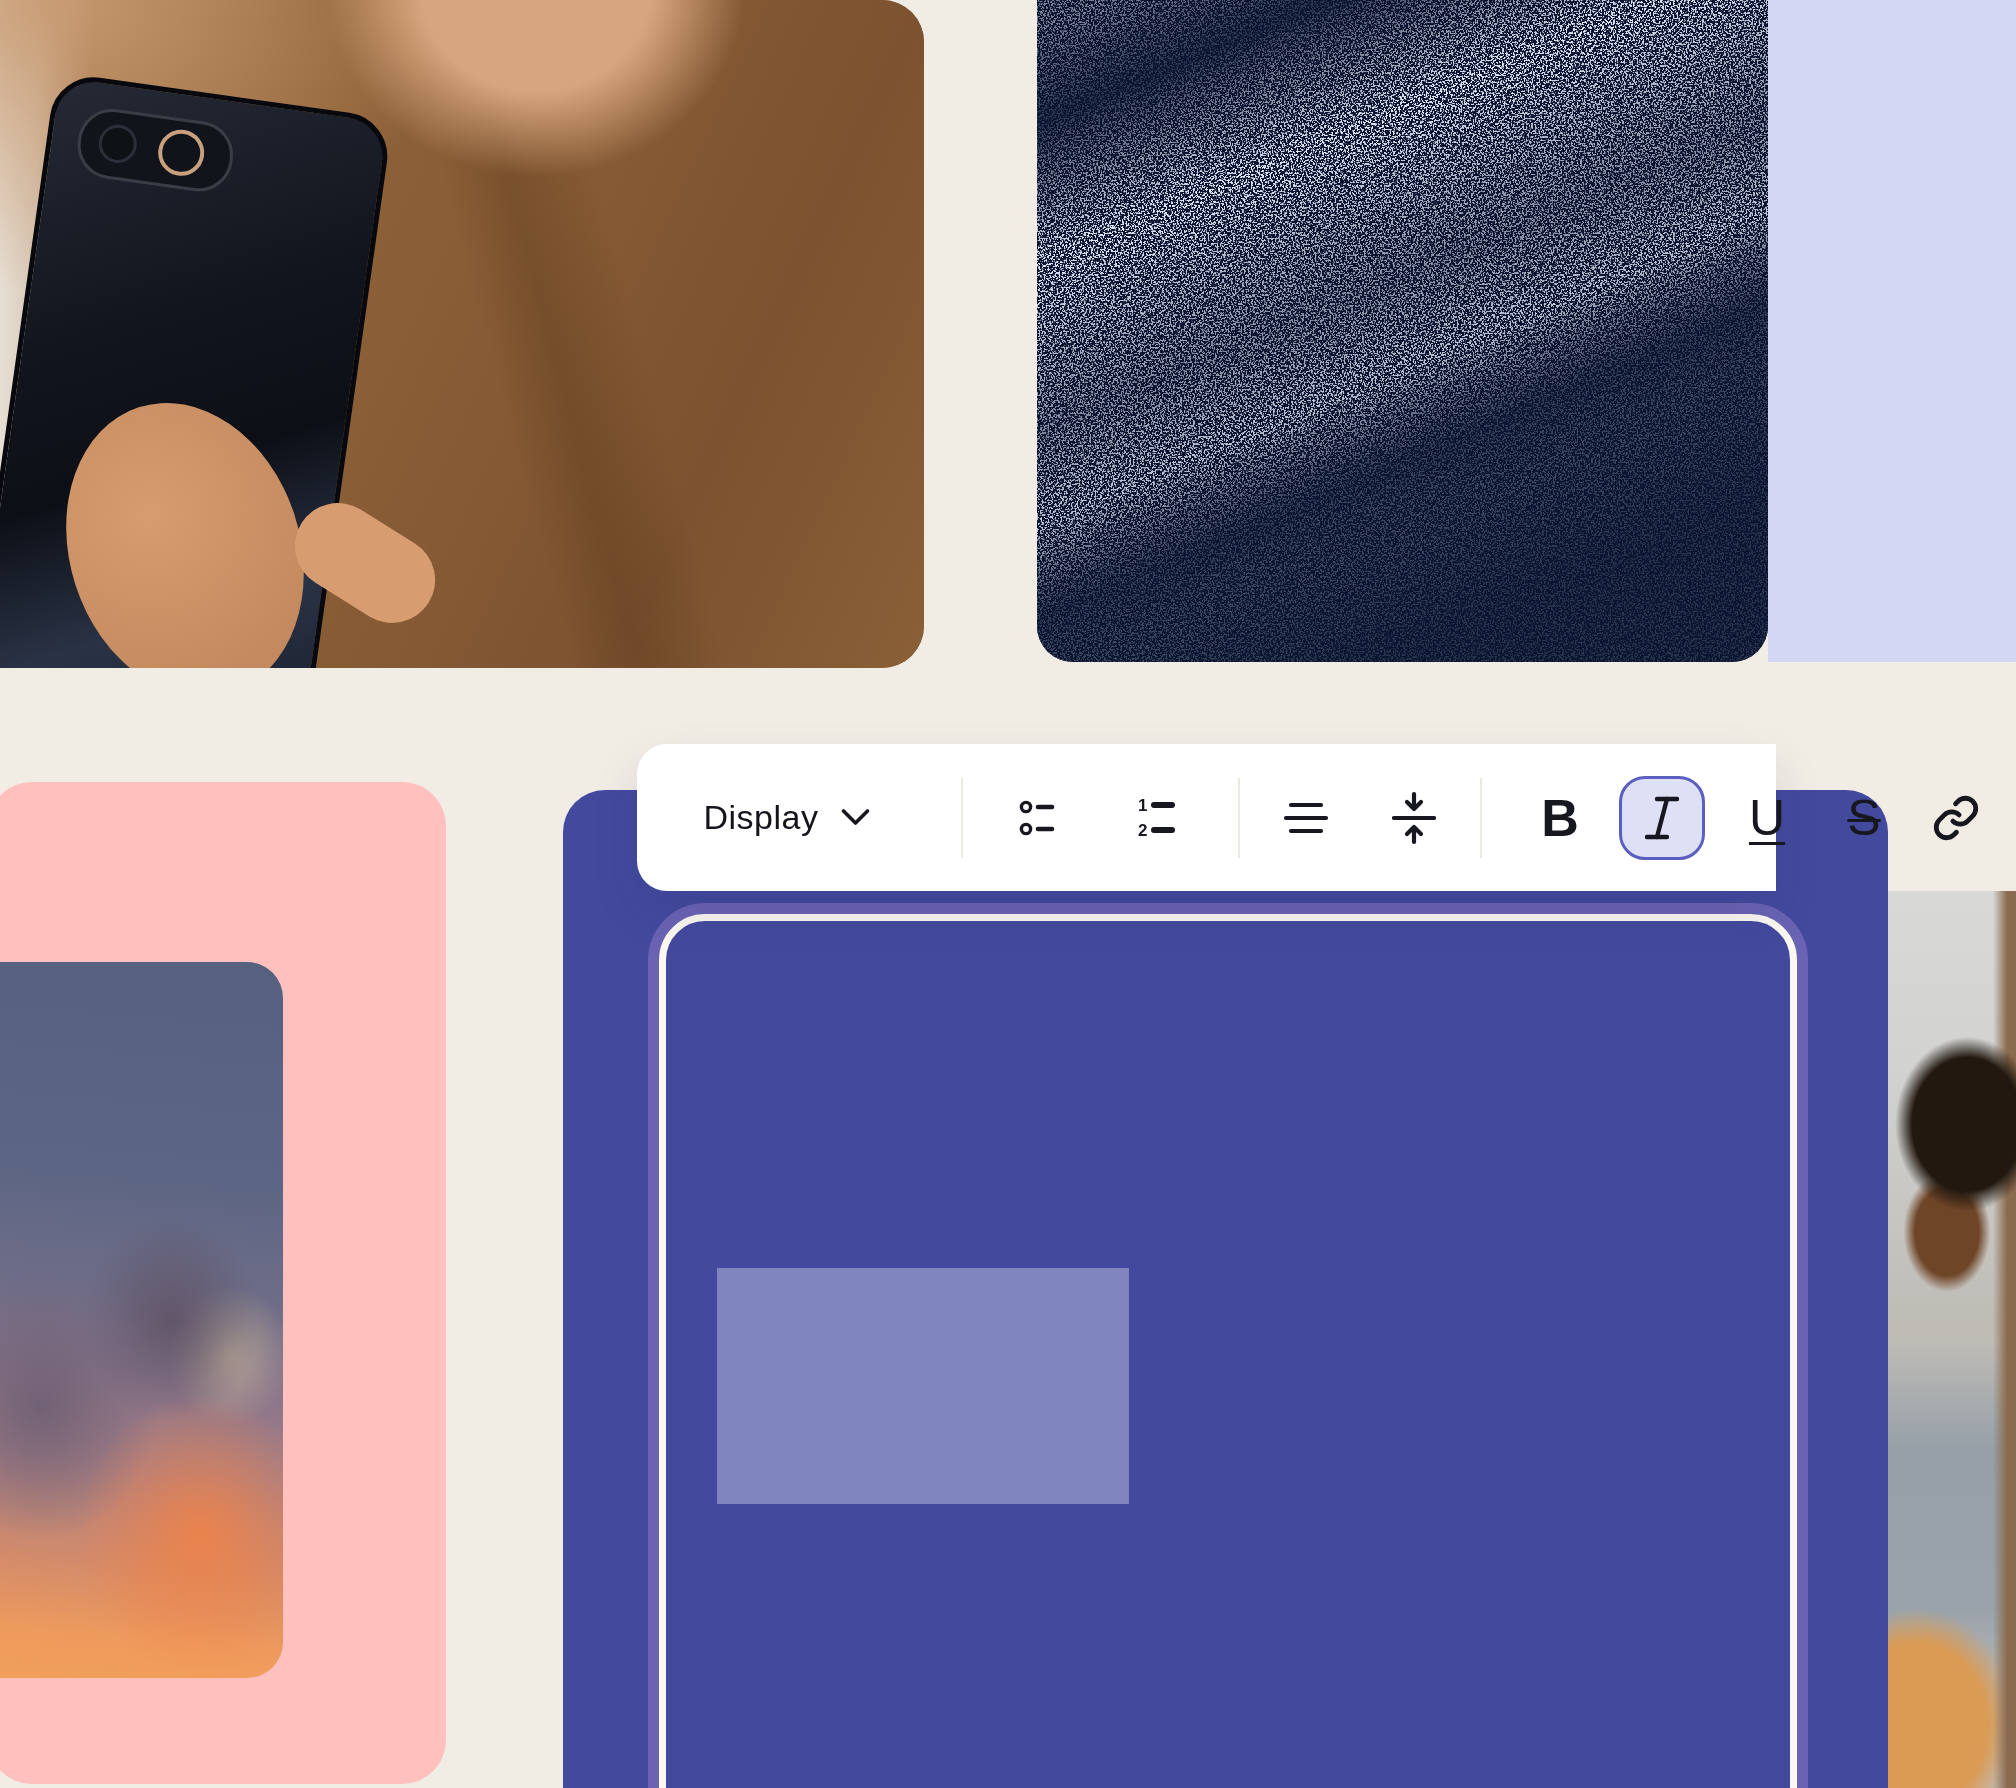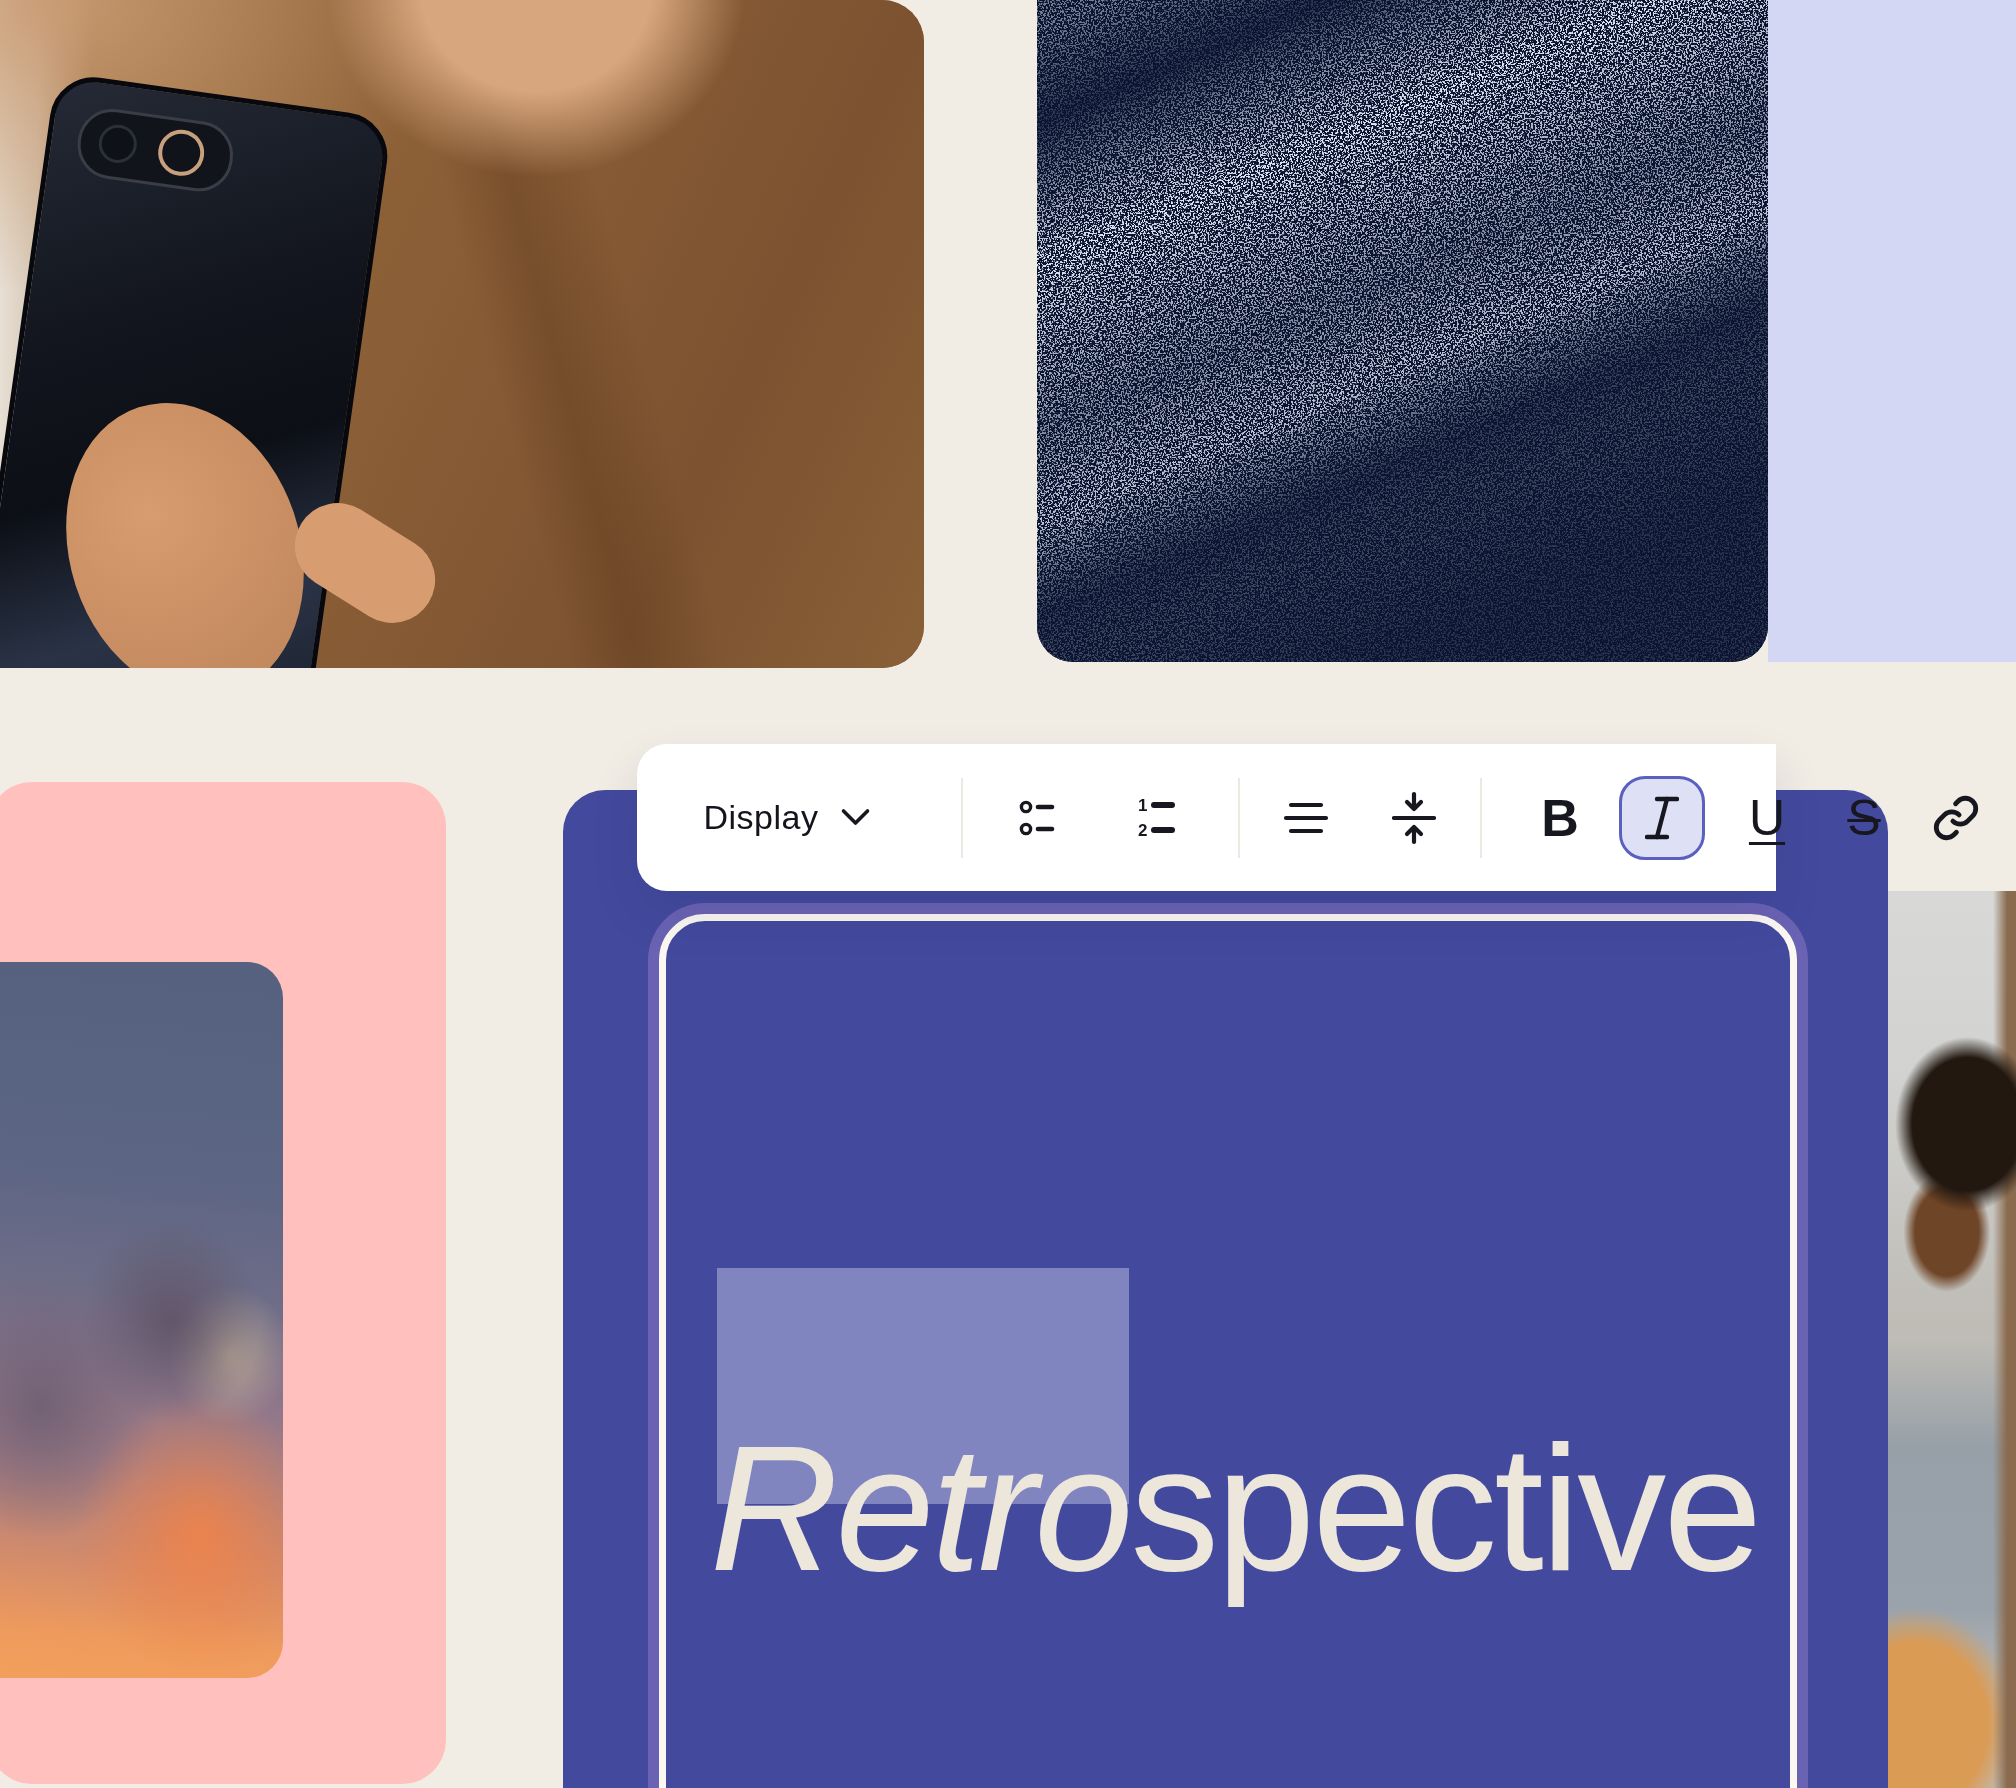--- a/index.html
+++ b/index.html
@@ -137,21 +137,20 @@
   <div class="card-pink">
     <div class="photo-sunset"></div>
   </div>
 
   <div class="photo-man"></div>
 
   <div class="card-editor">
     <div class="editor-frame"></div>
   </div>
   <div class="selection-highlight"></div>
-  <h1 class="slide-title"><span class="sel">Retro</span><span>spective</span></h1>
 
   <div class="toolbar">
 
     <button class="tb-item display-btn">
       <span class="display-label">Display</span>
       <svg class="icon" width="30" height="19" viewBox="0 0 30 19">
         <polyline points="3,3 15,15 27,3" fill="none" stroke="#17171F" stroke-width="3.6" stroke-linecap="round" stroke-linejoin="round"></polyline>
       </svg>
     </button>
 

